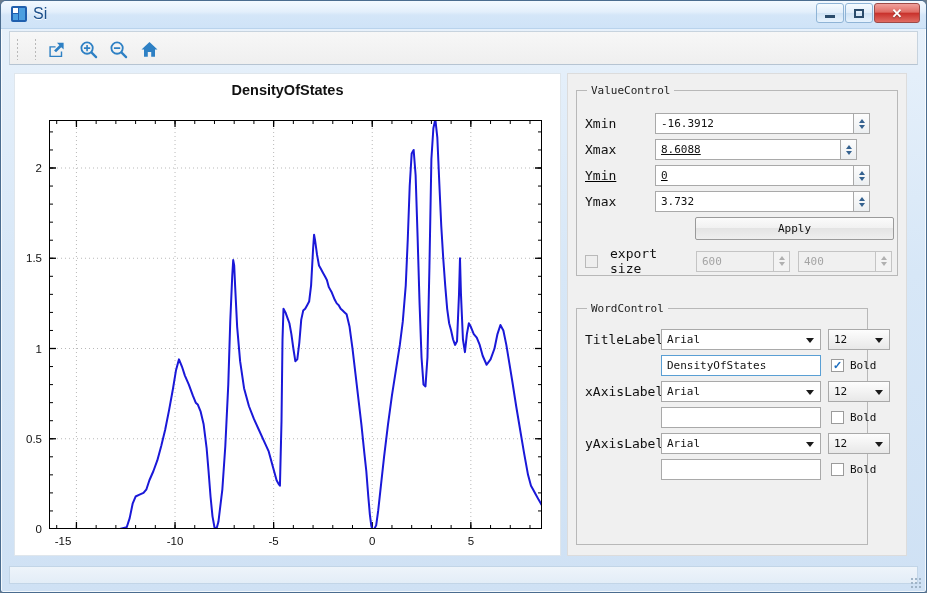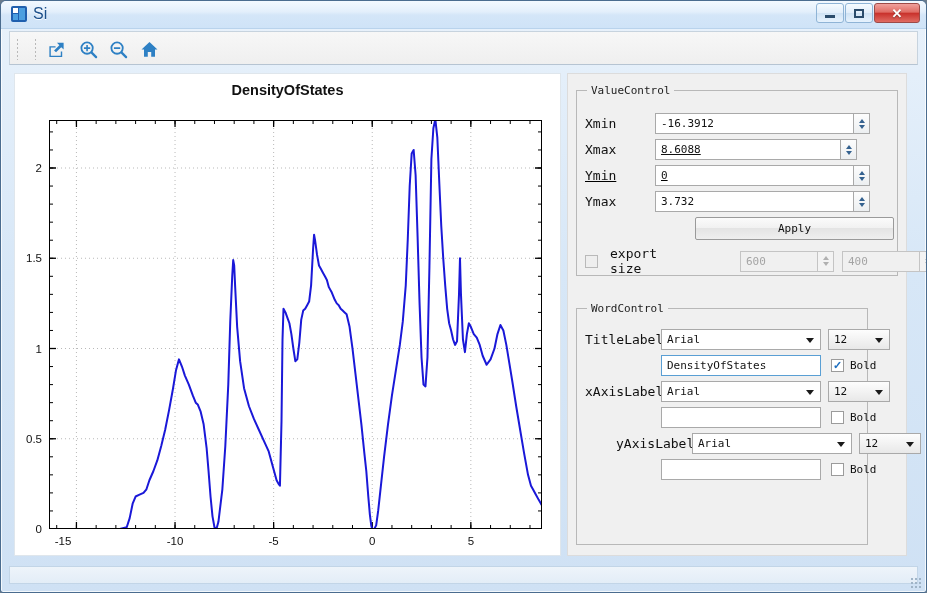--- a/index.html
+++ b/index.html
@@ -116,21 +116,21 @@
     font-size:13px;color:#101010;
   }
   .field{
     box-sizing:border-box;height:21px;
     border:1px solid #a9a9a9;background:#fff;
     display:flex;align-items:center;
     font-family:"DejaVu Sans Mono","Liberation Mono",monospace;
     font-size:11px;color:#111;padding-left:5px;
   }
   .field.focus{border:1px solid #5a9fd4;}
-  .field.disabled{background:#f0f0f0;border-color:#c4c4c4;color:#a4a4a4;margin-left:44px;}
+  .field.disabled{background:#f0f0f0;border-color:#c4c4c4;color:#a4a4a4;}
   .spin{
     box-sizing:border-box;width:16px;height:21px;
     border:1px solid #a9a9a9;border-left:none;
     background:linear-gradient(to bottom,#fdfdfd,#eceff1);
     display:flex;flex-direction:column;align-items:center;justify-content:center;gap:2px;
   }
   .spin.disabled{border-color:#c4c4c4;background:#f3f3f3;}
   .tri-u{width:0;height:0;border-left:3.5px solid transparent;border-right:3.5px solid transparent;border-bottom:4px solid #34618f;}
   .tri-d{width:0;height:0;border-left:3.5px solid transparent;border-right:3.5px solid transparent;border-top:4px solid #34618f;}
   .spin.disabled .tri-u{border-bottom-color:#b0b0b0;}
@@ -484,21 +484,21 @@
           <span class="arw"></span>
         </div>
       </div>
       <div class="row" style="left:84px;top:92px;">
         <div class="field" style="width:160px;"></div>
         <div class="cbox" style="margin-left:10px;"></div>
         <div class="cbtxt">Bold</div>
       </div>
 
       <div class="row" style="left:8px;top:118px;">
-        <div class="lbl" style="width:76px;margin-left:31px;">yAxisLabel</div>
+        <div class="lbl" style="width:76px;">yAxisLabel</div>
         <div class="combo" style="width:160px;">
           <span>Arial</span>
           <span class="arw"></span>
         </div>
         <div class="combo grey" style="width:62px;margin-left:7px;">
           <span>12</span>
           <span class="arw"></span>
         </div>
       </div>
       <div class="row" style="left:84px;top:144px;">

